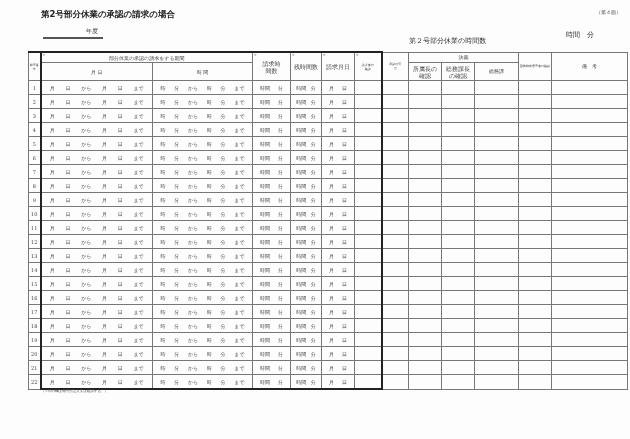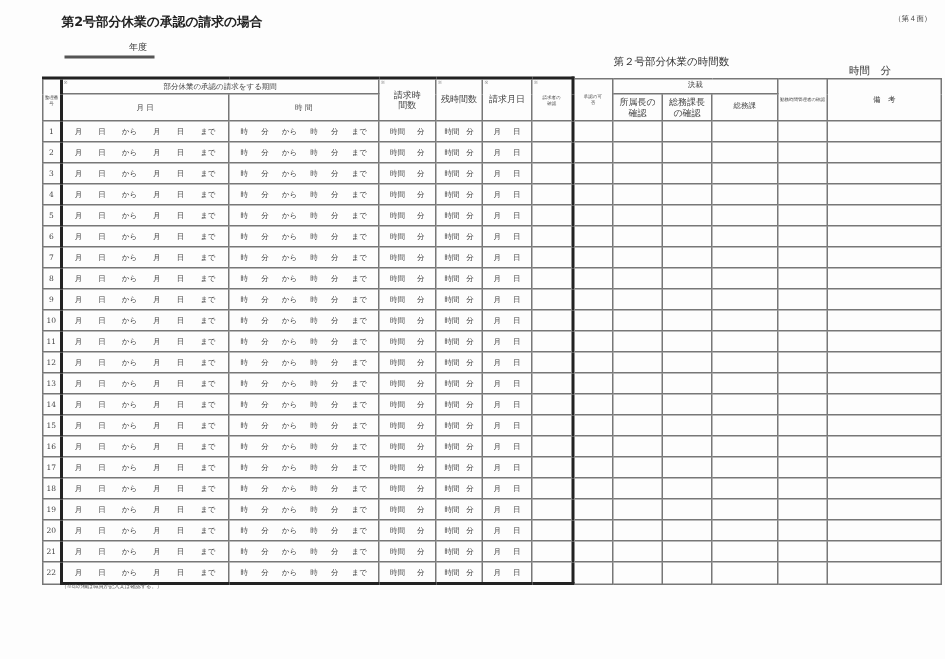--- a/index.html
+++ b/index.html
@@ -4,21 +4,21 @@
 <style>
   html, body { margin:0; padding:0; background:#fdfdfd; }
   body { width:630px; height:439px; position:relative; overflow:hidden;
          font-family:"DejaVu Serif", serif; color:#333; }
   .abs { position:absolute; }
   .title { left:41px; top:9px; font-size:8.5px; font-weight:bold; font-family:"DejaVu Sans", sans-serif; color:#222;text-align:right; }
   .pageno { left:596px; top:9px; font-size:5px; color:#444; }
   .nendo { left:86px; top:27px; font-size:6px; color:#333; }
   .nendo-line { left:43px; top:37px; width:60px; height:0; border-top:2px solid #555; }
   .summary-label { left:409px; top:36px; font-size:7px; color:#333; }
-  .summary-unit { left:566px; top:42px; font-size:7px; color:#333; }
+  .summary-unit { left:566px; top:30px; font-size:7px; color:#333; }
   .footnote { left:41px; top:389px; font-size:3.5px; color:#555; }
 
   table.form { position:absolute; left:28px; top:51px; border-collapse:collapse; table-layout:fixed; }
   table.form td { border:1px solid #777; padding:0; font-size:5px; text-align:center; vertical-align:middle;
                   position:relative; color:#444; overflow:hidden; white-space:nowrap; }
   table.form tr.hdr1 td { height:9px; }
   table.form tr.hdr2 td { height:17px; }
   table.form tr.row td { height:13px; }
   .mark { position:absolute; left:1px; top:0px; font-size:3px; color:#666; }
   .hsmall { font-size:3px; line-height:4px; white-space:normal; }

